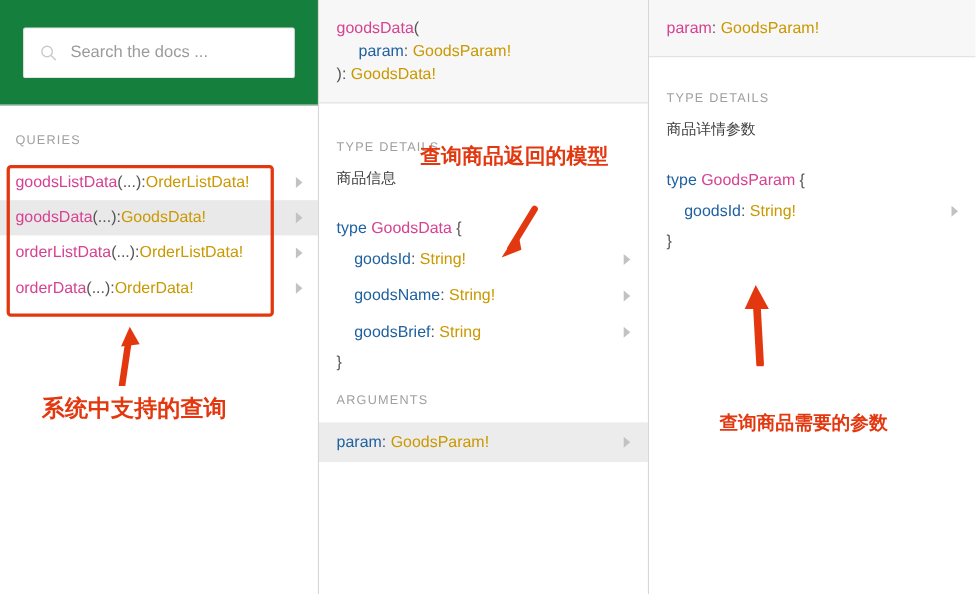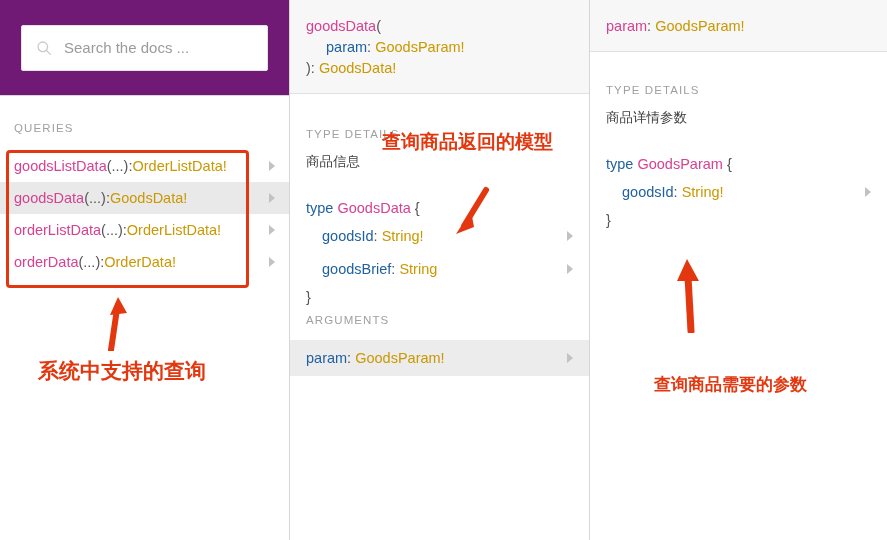--- a/index.html
+++ b/index.html
@@ -34,21 +34,21 @@
     overflow: hidden;
   }
   .panel-left   { width: 290px; border-right: 1px solid #d6d6d6; }
   .panel-middle { width: 300px; border-right: 1px solid #d6d6d6; }
   .panel-right  { width: 297px; }
 
   
   .search-area {
     height: 96px;
     box-sizing: border-box;
-    background: #701a75;
+    background: #15803d;
     border-bottom: 1px solid #d6d6d6;
     display: flex;
     align-items: center;
     padding: 0 21px;
   }
   .search-box {
     flex: 1;
     height: 46px;
     background: #ffffff;
     border: 1px solid #e4e4e4;
@@ -172,21 +172,21 @@
     background: #ececec;
     font-size: 14.5px;
     padding: 0 16px;
     margin-left: -16px;
     margin-right: -16px;
     box-sizing: border-box;
     cursor: pointer;
   }
   .arg-row .spacer { flex: 1; }
 
-  .mid-args-title { margin-top: 9px; margin-bottom: 14px; padding-left: 0; }
+  .mid-args-title { margin-top: 20px; margin-bottom: 14px; padding-left: 0; }
   .mid-type-title { margin-top: 18px; padding-left: 0; }
   .right-type-title { margin-top: 16px; padding-left: 0; }
 
   
   .overlay {
     position: absolute;
     left: 0; top: 0;
     width: 887px; height: 540px;
     pointer-events: none;
   }
@@ -283,20 +283,25 @@
         <span class="t-typered">GoodsData</span>
         <span class="t-punct">{</span>
       </div>
 
       <div class="field-row">
         <span class="indent2"><span class="t-fname">goodsId</span><span class="t-punct">: </span><span class="t-type">String!</span></span>
         <span class="spacer"></span>
         <span class="caret"></span>
       </div>
 
+      <div class="field-row">
+        <span class="indent2"><span class="t-fname">goodsName</span><span class="t-punct">: </span><span class="t-type">String!</span></span>
+        <span class="spacer"></span>
+        <span class="caret"></span>
+      </div>
 
       <div class="field-row">
         <span class="indent2"><span class="t-fname">goodsBrief</span><span class="t-punct">: </span><span class="t-type">String</span></span>
         <span class="spacer"></span>
         <span class="caret"></span>
       </div>
 
       <div class="brace-line">}</div>
 
       <div class="section-title mid-args-title">ARGUMENTS</div>

